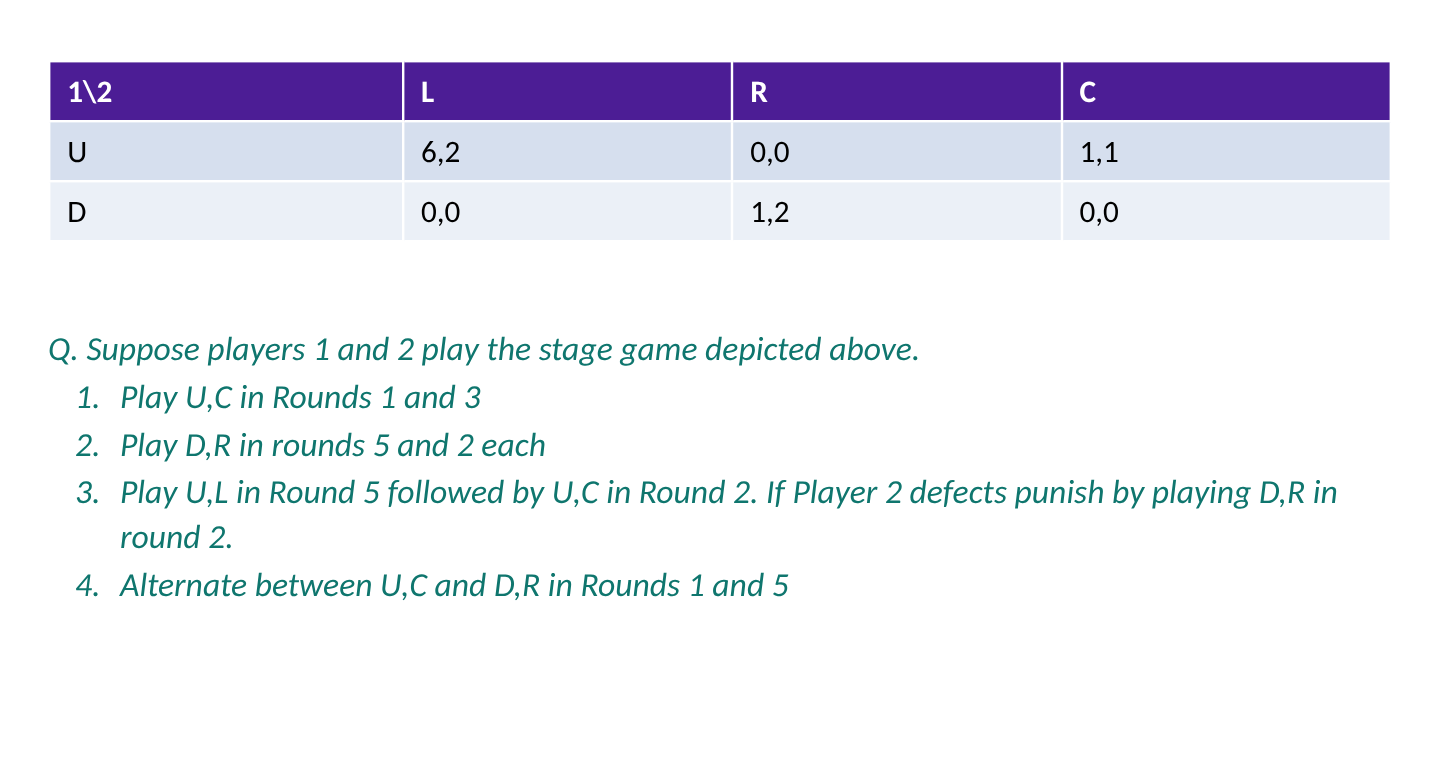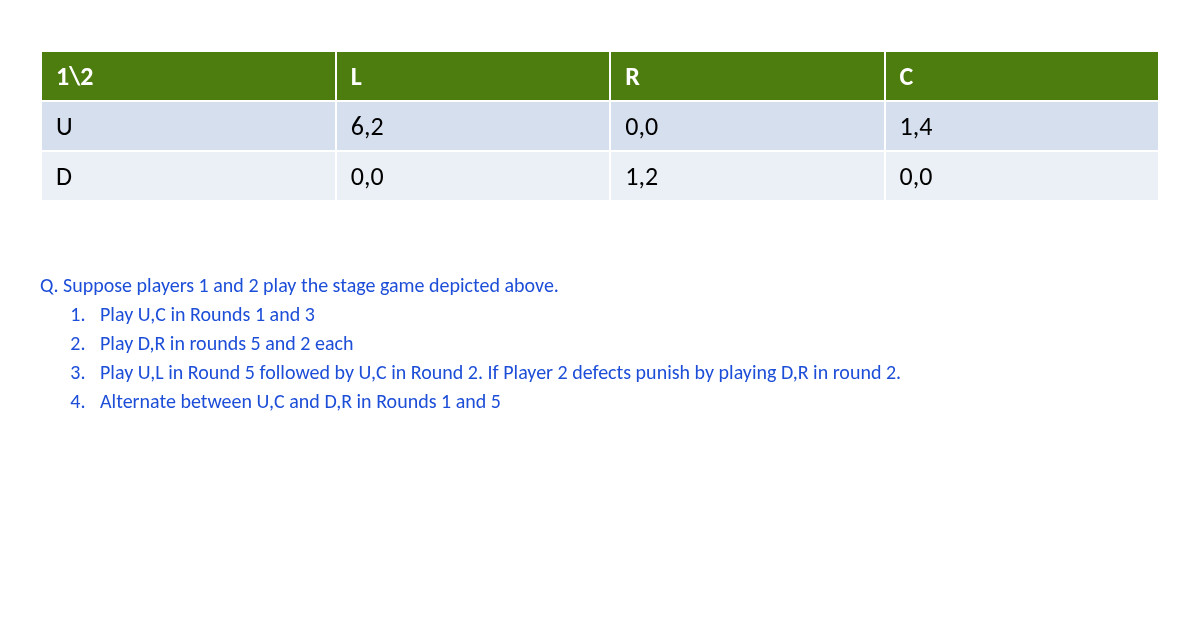--- a/index.html
+++ b/index.html
@@ -10,44 +10,45 @@
       height: 637px;
       padding: 50px 40px 40px 40px;
       color: #000;
     }
     .payoff-table {
       width: 100%;
       border-collapse: collapse;
       margin-bottom: 70px;
     }
     .payoff-table th {
-      background: #4d7c0f;
+      background: #4c1d95;
       color: #ffffff;
       font-weight: bold;
       text-align: left;
       padding: 8px 14px;
       font-size: 26px;
       border: 2px solid #ffffff;
     }
     .payoff-table td {
       padding: 8px 14px;
       font-size: 26px;
       text-align: left;
       border: 2px solid #ffffff;
     }
     .payoff-table tbody tr:nth-child(odd) td {
       background: #D6DFEE;
     }
     .payoff-table tbody tr:nth-child(even) td {
       background: #EBF0F7;
     }
     .question-block {
-      font-size: 20px;
+      font-size: 28px;
       line-height: 1.35;
-      color: #1d4ed8;
+      color: #0f766e;
+      font-style: italic;
     }
     .question-intro {
       margin-bottom: 2px;
     }
     .question-list {
       margin-left: 10px;
       padding-left: 40px;
       list-style-position: outside;
     }
     .question-list li {
@@ -65,21 +66,21 @@
       <th>L</th>
       <th>R</th>
       <th>C</th>
     </tr>
   </thead>
   <tbody>
     <tr>
       <td>U</td>
       <td>6,2</td>
       <td>0,0</td>
-      <td>1,4</td>
+      <td>1,1</td>
     </tr>
     <tr>
       <td>D</td>
       <td>0,0</td>
       <td>1,2</td>
       <td>0,0</td>
     </tr>
   </tbody>
 </table>
 

